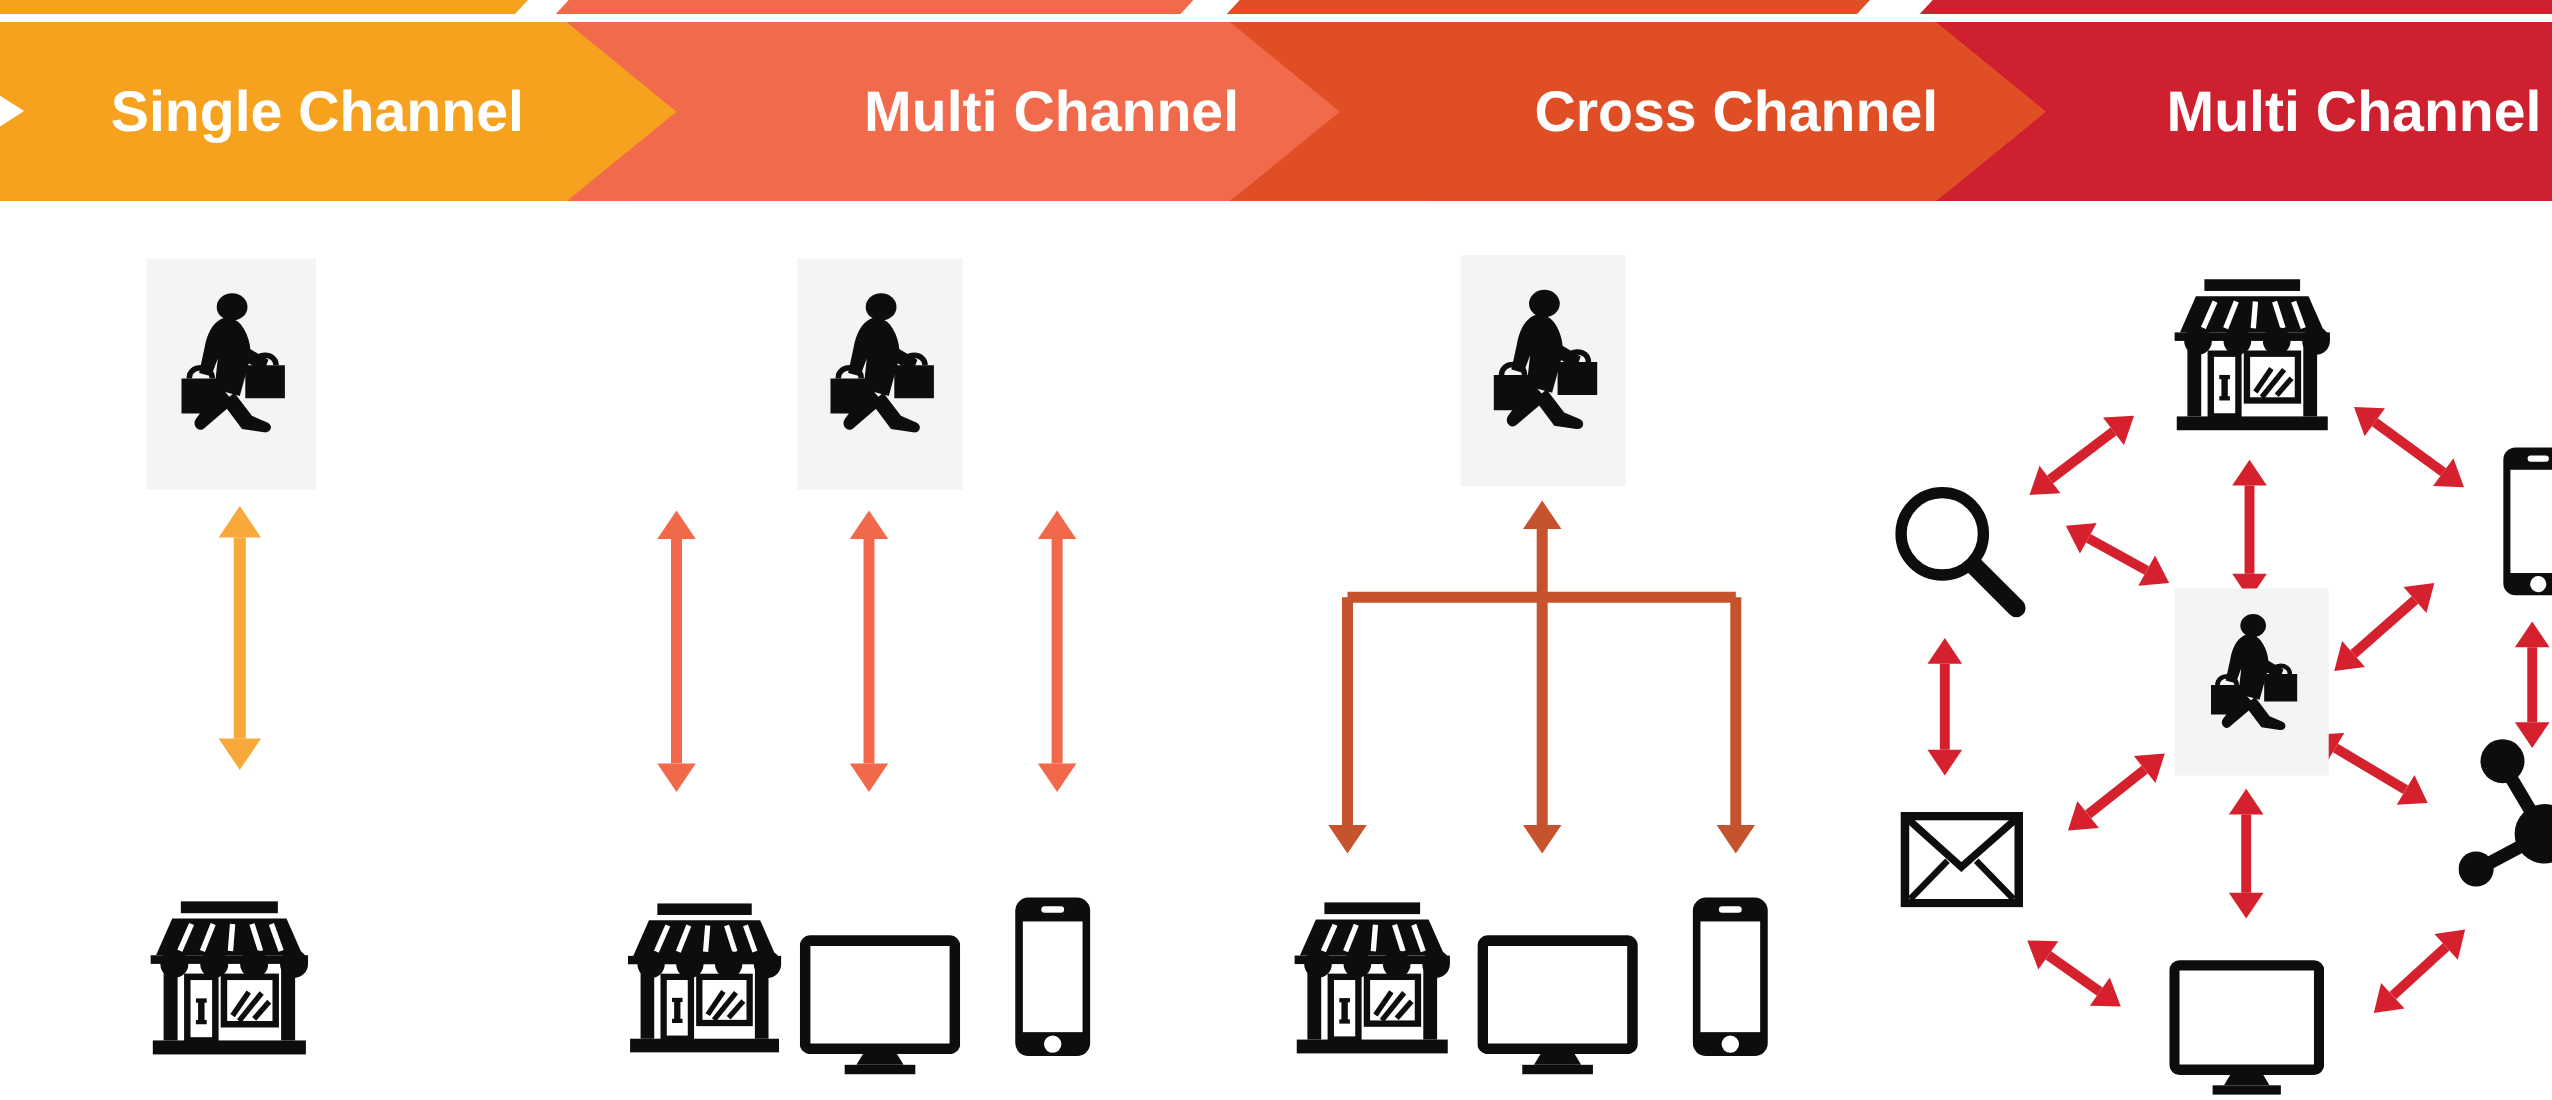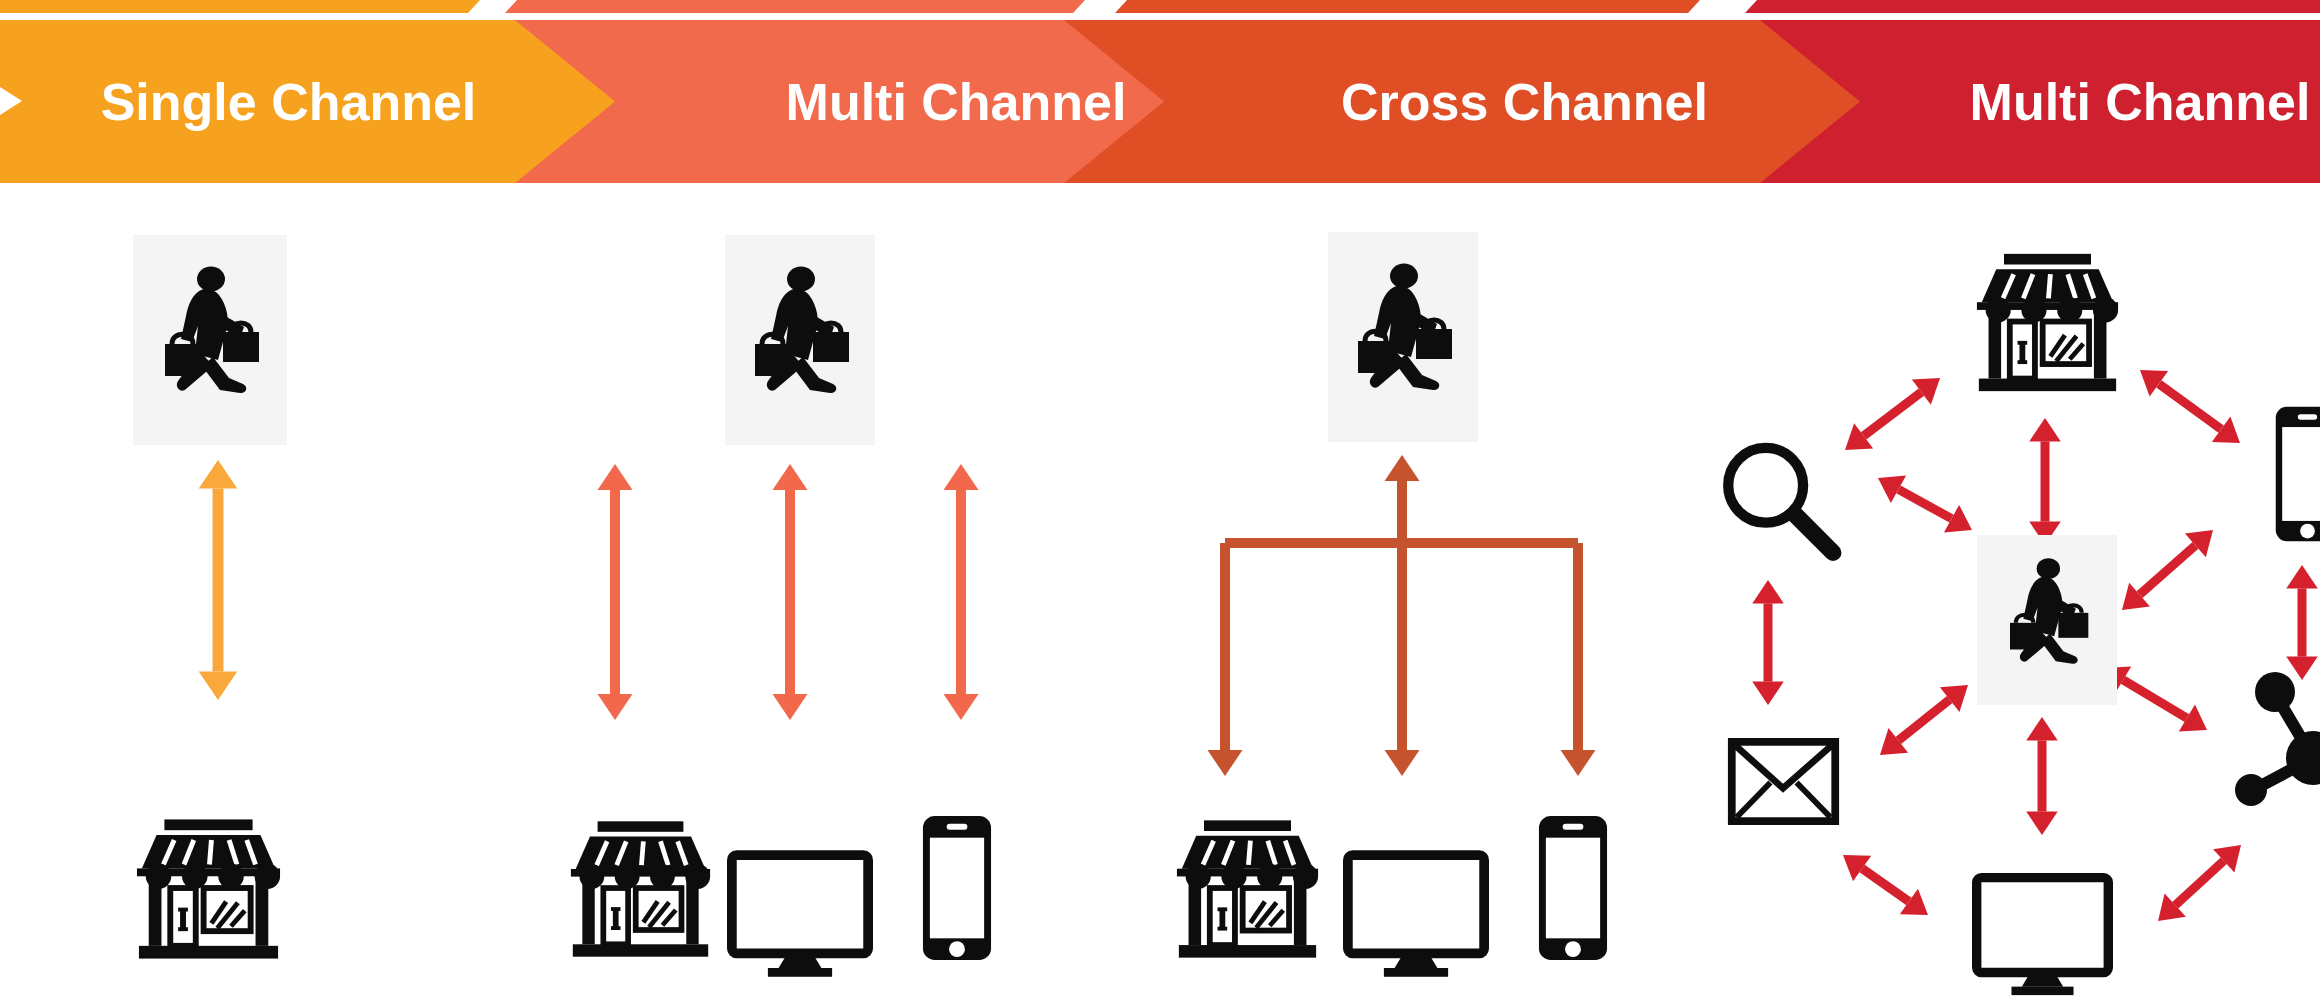--- a/index.html
+++ b/index.html
@@ -113,21 +113,21 @@
   <div class="strip" style="left: 505px; width: 580px; background: rgb(241, 106, 75);"></div>
   <div class="strip" style="left: 1115px; width: 585px; background: rgb(224, 78, 38);"></div>
   <div class="strip last" style="left: 1745px; width: 575px; background: rgb(206, 32, 46);"></div>
 
   <div class="banner b1" style="left: 0px; width: 577px; background: rgb(246, 162, 30);">
     <span class="lbl">Single Channel</span>
   </div>
   <div class="banner b2" style="left: 515px; width: 682px; background: rgb(241, 106, 75);">
     <span class="lbl">Multi Channel</span>
   </div>
-  <div class="banner b3" style="left: 1064px; width: 721px; background: rgb(224, 78, 38);">
+  <div class="banner b3" style="left: 1118px; width: 721px; background: rgb(224, 78, 38);">
     <span class="lbl">Cross Channel</span>
   </div>
   <div class="banner b4" style="left: 1760px; width: 560px; background: rgb(206, 32, 46);">
     <span class="lbl">Multi Channel</span>
   </div>
   <div id="lead-tip"></div>
 
   <div class="section" style="left:0;width:480px;">
     <div class="shopper-box" style="left:133px;top:35px;width:154px;height:210px;">
       <svg class="icon" width="110" height="150" style="margin-top:30px" fill="#0d0d0d">

